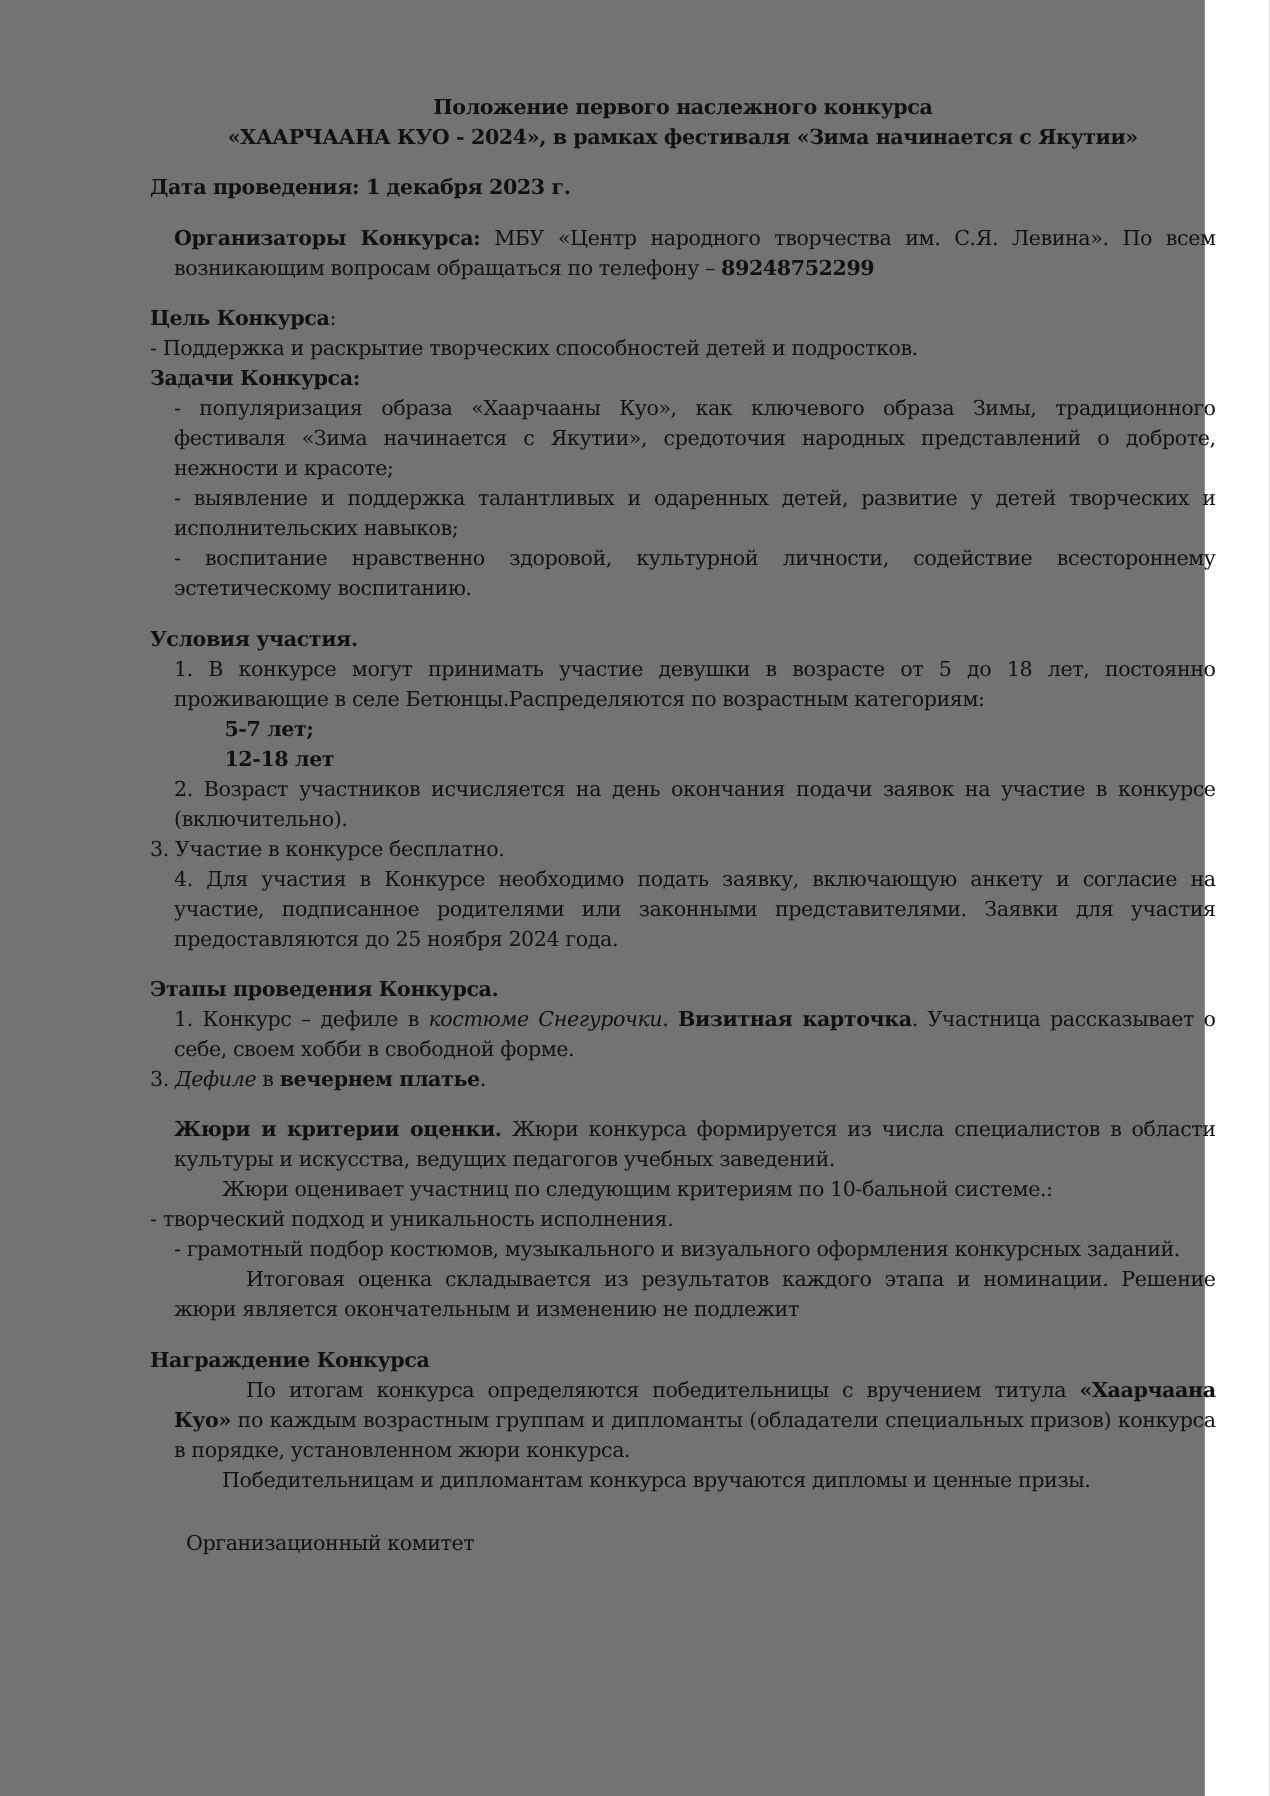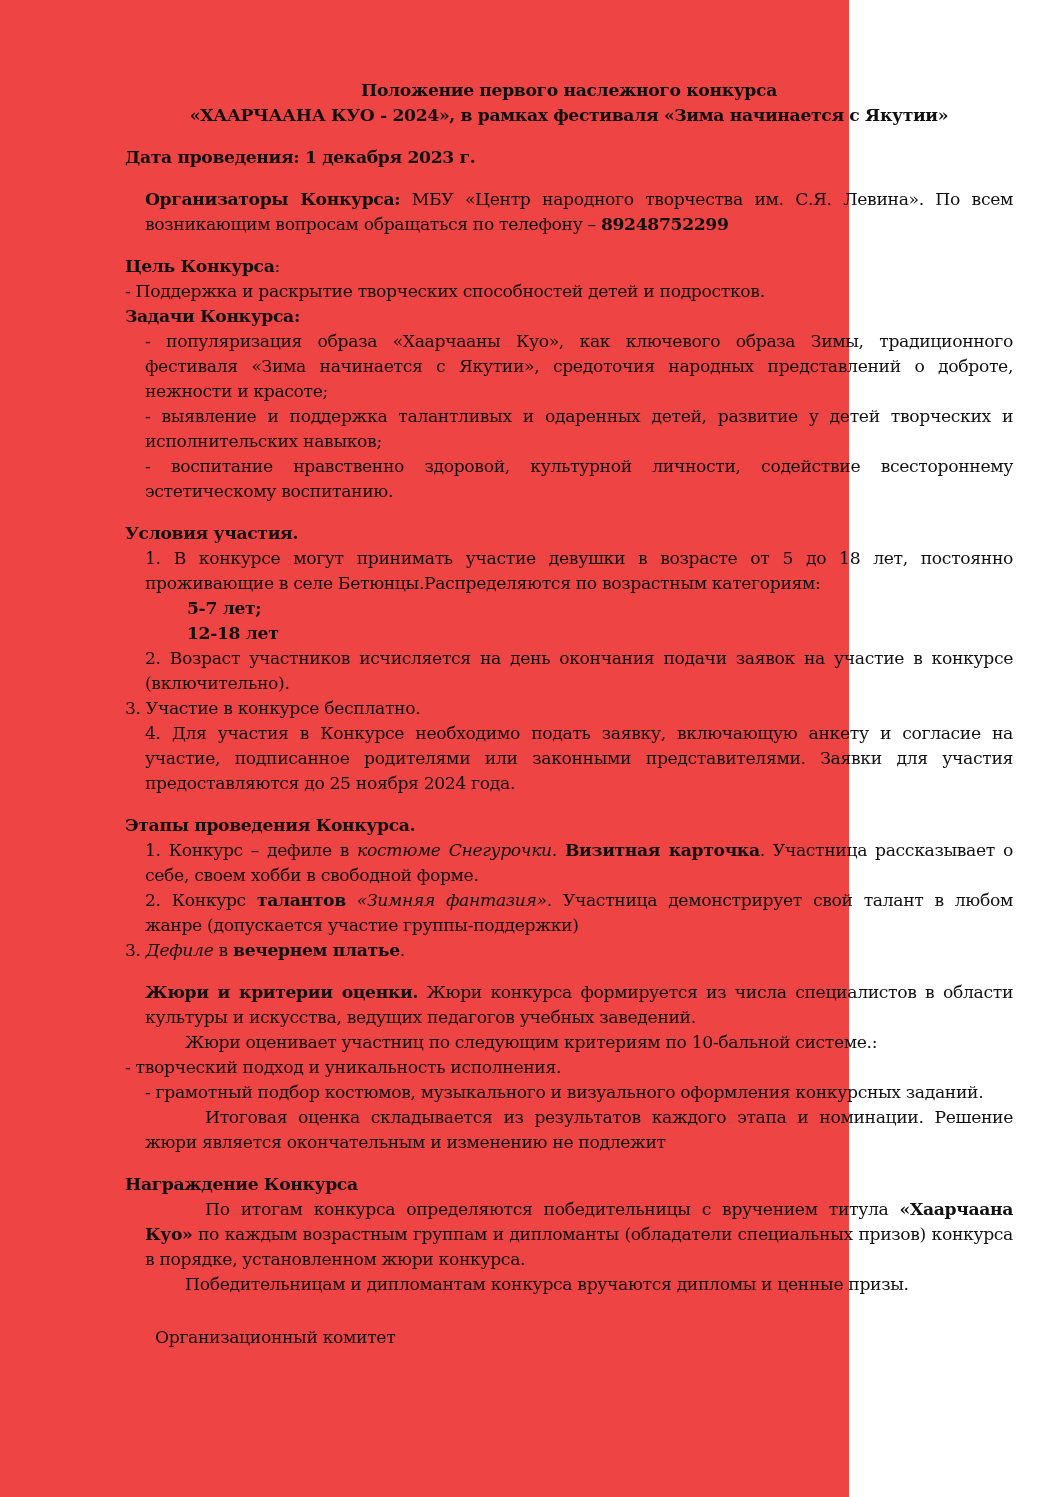--- a/index.html
+++ b/index.html
@@ -1,21 +1,21 @@
 <!DOCTYPE html>
 <html><head>
   <meta charset="utf-8">
   <style>
     html, body { margin: 0; padding: 0; background: #ffffff; }
     body {
       width: 1058px; height: 1497px; position: relative; overflow: hidden;
       font-family: "DejaVu Serif", "Liberation Serif", serif;
       color: #111111;
     }
-    .page { position: absolute; left: 0; top: 0; width: 849px; height: 1497px; background: #ef4444; }
+    .page { position: absolute; left: 0; top: 0; width: 1004px; height: 1497px; background: #737373; }
     .content {
       position: absolute; left: 125px; top: 78px; width: 888px;
       font-size: 17.2px; line-height: 25px;
       letter-spacing: -0.35px;
     }
     .title { text-align: center; font-weight: bold; }
     .title div { line-height: 25px; }
     p { margin: 0; text-align: justify; text-align-last: left; }
     .j { text-align: justify; margin-left: 20px; }
     .gap { height: 17px; }
@@ -55,21 +55,20 @@
     <p class="j">1. В конкурсе могут принимать участие девушки в возрасте от 5 до 18 лет, постоянно проживающие в селе Бетюнцы.Распределяются по возрастным категориям:</p>
     <p class="cat">5-7 лет;</p>
     <p class="cat">12-18 лет</p>
     <p class="j">2. Возраст участников исчисляется на день окончания подачи заявок на участие в конкурсе (включительно).</p>
     <p>3.  Участие в конкурсе бесплатно.</p>
     <p class="j">4. Для участия в Конкурсе необходимо подать заявку, включающую анкету и согласие на участие, подписанное родителями или законными представителями. Заявки для участия предоставляются до 25 ноября 2024 года.</p>
 
     <div class="gap"></div>
     <p><b>Этапы проведения Конкурса.</b></p>
     <p class="j"><span>1. Конкурс – дефиле в </span><i>костюме Снегурочки</i><span>. </span><b>Визитная карточка</b><span>. Участница рассказывает о себе, своем хобби в свободной форме.</span></p>
-    <p class="j"><span>2. Конкурс </span><b>талантов</b><span> </span><i>«Зимняя фантазия»</i><span>. Участница демонстрирует свой талант в любом жанре (допускается участие группы-поддержки)</span></p>
     <p><span>3. </span><i>Дефиле</i><span> в </span><b>вечернем платье</b><span>.</span></p>
 
     <div class="gap"></div>
     <p class="j"><b>Жюри и критерии оценки.</b><span> Жюри конкурса формируется из числа специалистов в области культуры и искусства, ведущих педагогов учебных заведений.</span></p>
     <p class="indent">Жюри оценивает участниц по следующим критериям по 10-бальной системе.:</p>
     <p>- творческий подход и уникальность исполнения.</p>
     <p class="j">- грамотный подбор костюмов, музыкального и визуального оформления конкурсных заданий.</p>
     <p class="j indent">Итоговая оценка складывается из результатов каждого этапа и номинации. Решение жюри является окончательным и изменению не подлежит</p>
 
     <div class="gap"></div>

